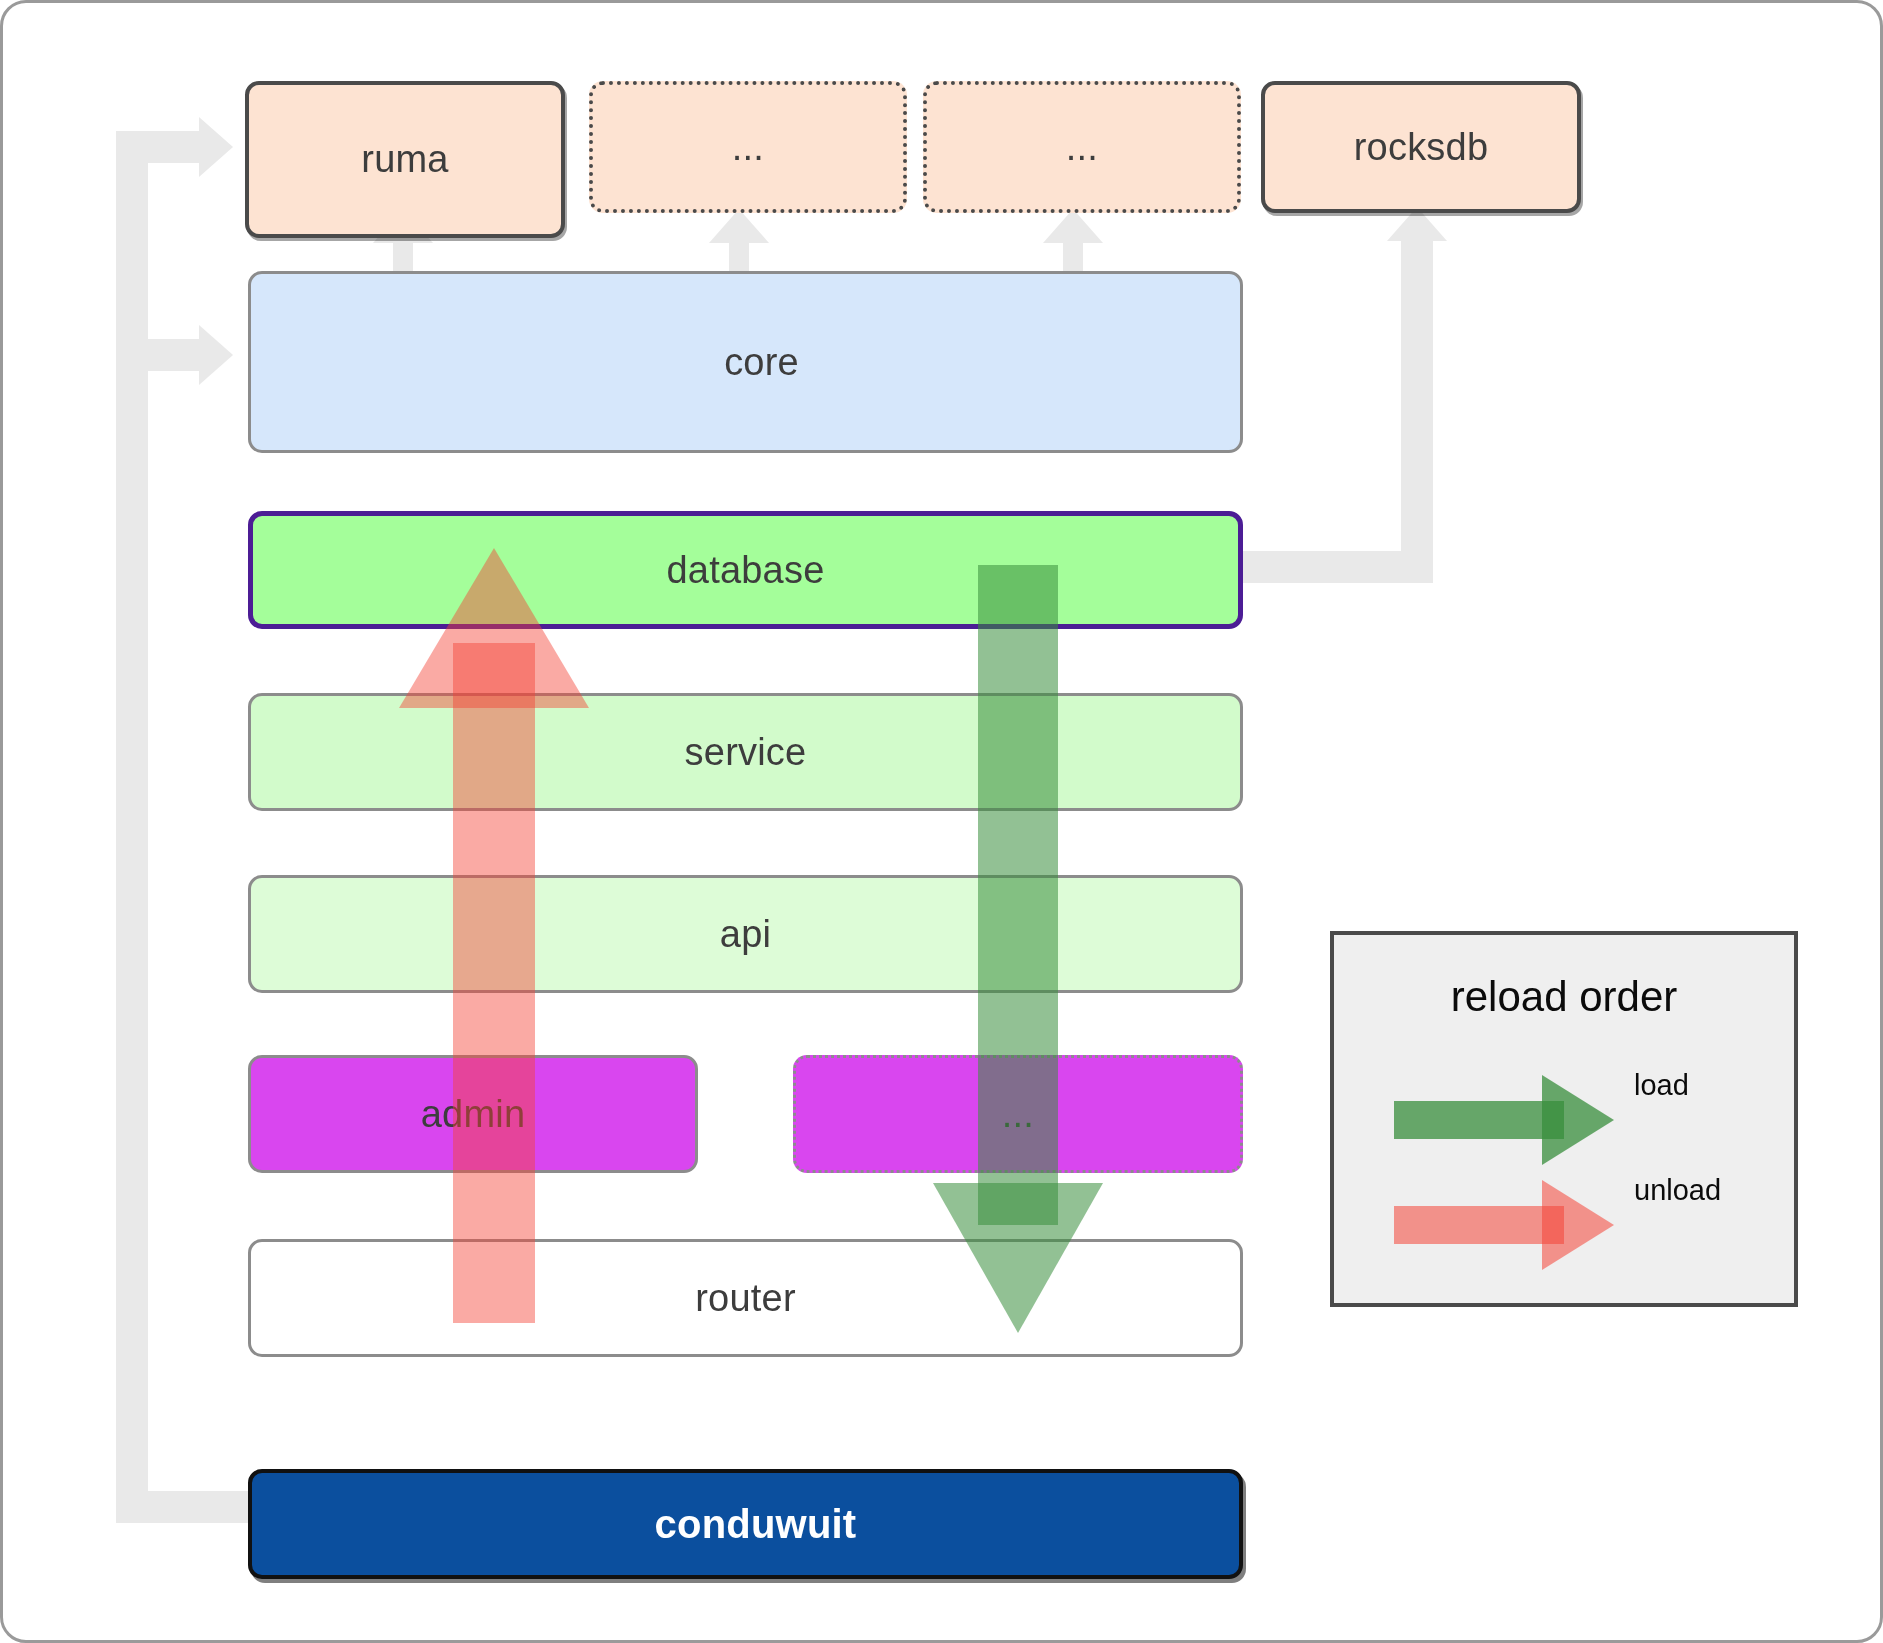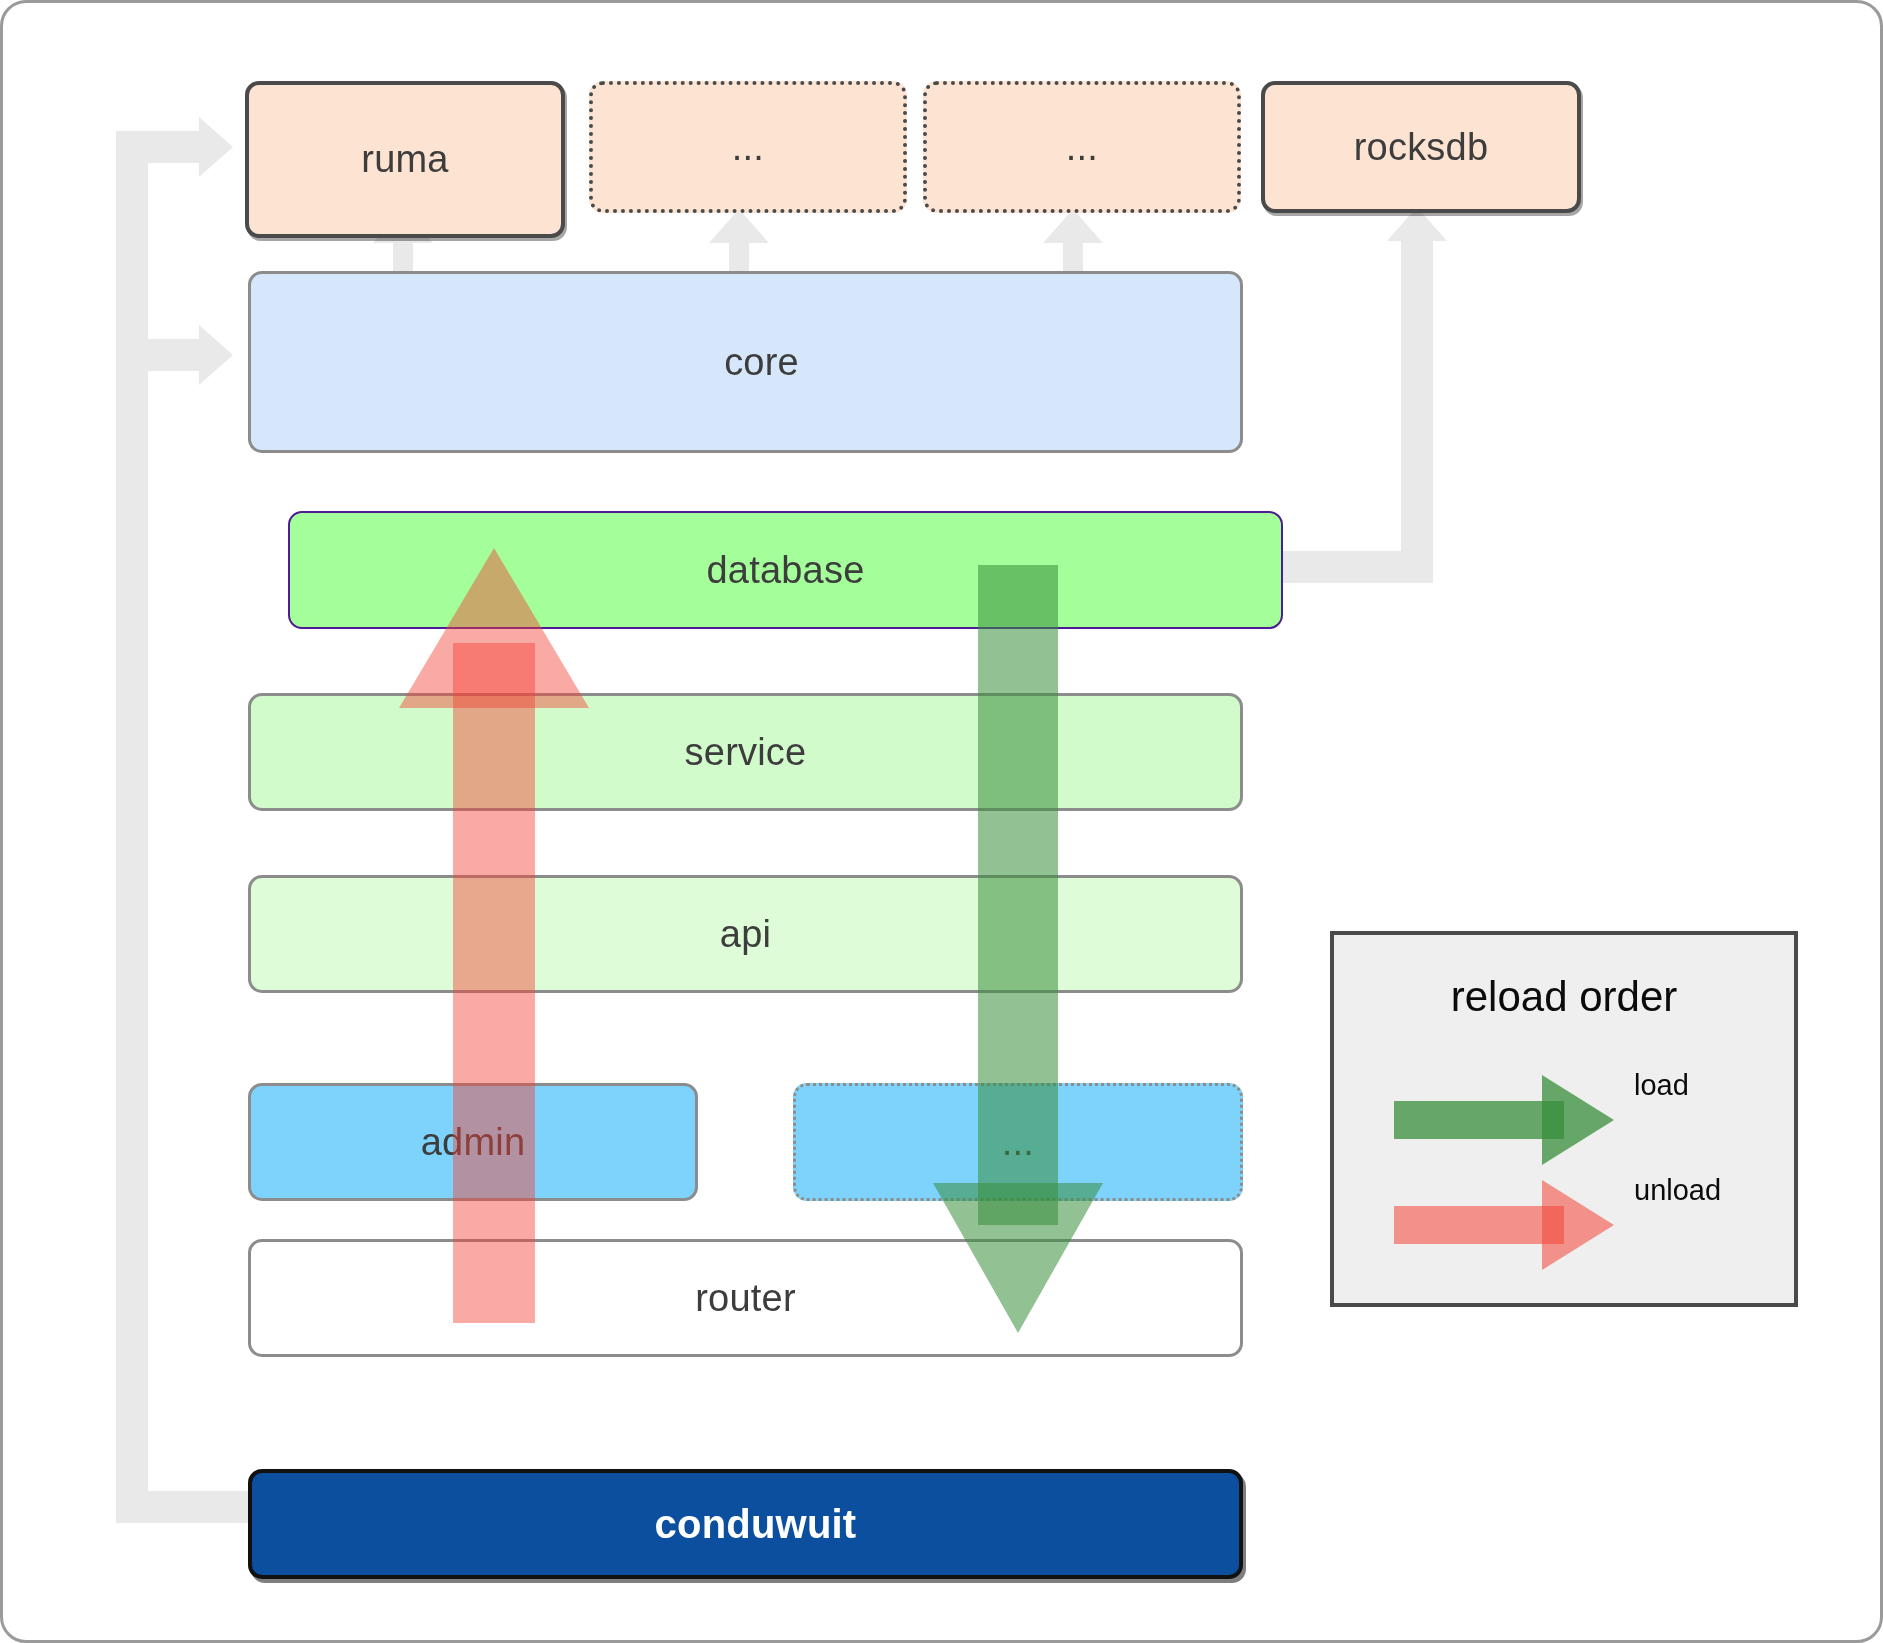--- a/index.html
+++ b/index.html
@@ -31,24 +31,24 @@
     background:#fde3d2;
     border:4px solid #4a4a4a;
     box-shadow: 2px 3px 0 rgba(0,0,0,.35);
   }
   .orange.dotted {
     border:4px dotted #4a4a4a;
     box-shadow:none;
   }
 
   .blue-core   { background:#d6e7fb; border:3px solid #8c8c8c; }
-  .green-db    { background:#a4fe9a; border:2px solid #4c1d95;margin-left:40px; }
+  .green-db    { background:#a4fe9a; border:5px solid #4c1d95; }
   .green-svc   { background:#d2fbcb; border:3px solid #8c8c8c; }
   .green-api   { background:#ddfcd7; border:3px solid #8c8c8c; }
-  .green-pale  { background:#7dd3fc; border:3px solid #8c8c8c;margin-top:28px; }
+  .green-pale  { background:#d946ef; border:3px solid #8c8c8c; }
   .green-pale.dotted { border:3px dotted #8c8c8c; }
   .white-box   { background:#ffffff; border:3px solid #8c8c8c; }
   .navy {
     background:#0b4f9e;
     border:4px solid #111111;
     color:#ffffff;
     font-size:40px; font-weight:bold;
     box-shadow: 3px 4px 0 rgba(0,0,0,.5);
     padding-left: 20px;
   }

